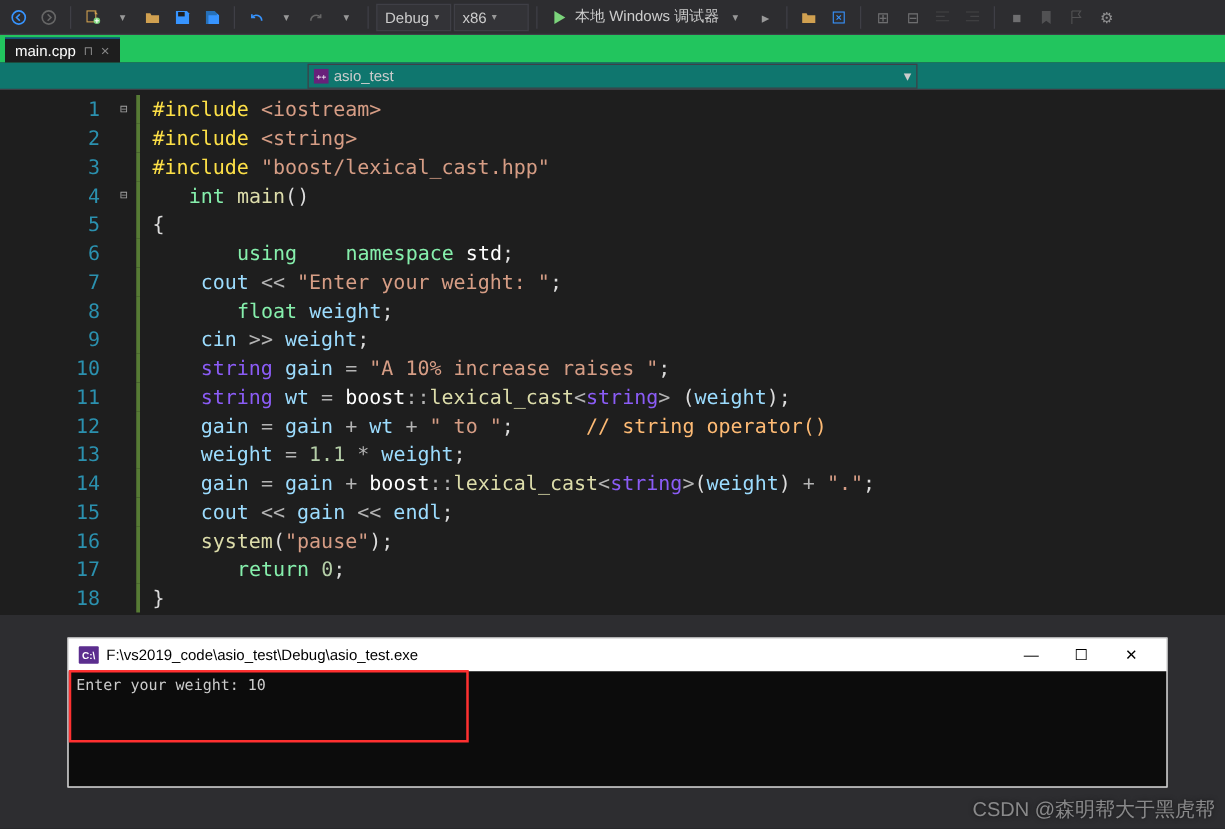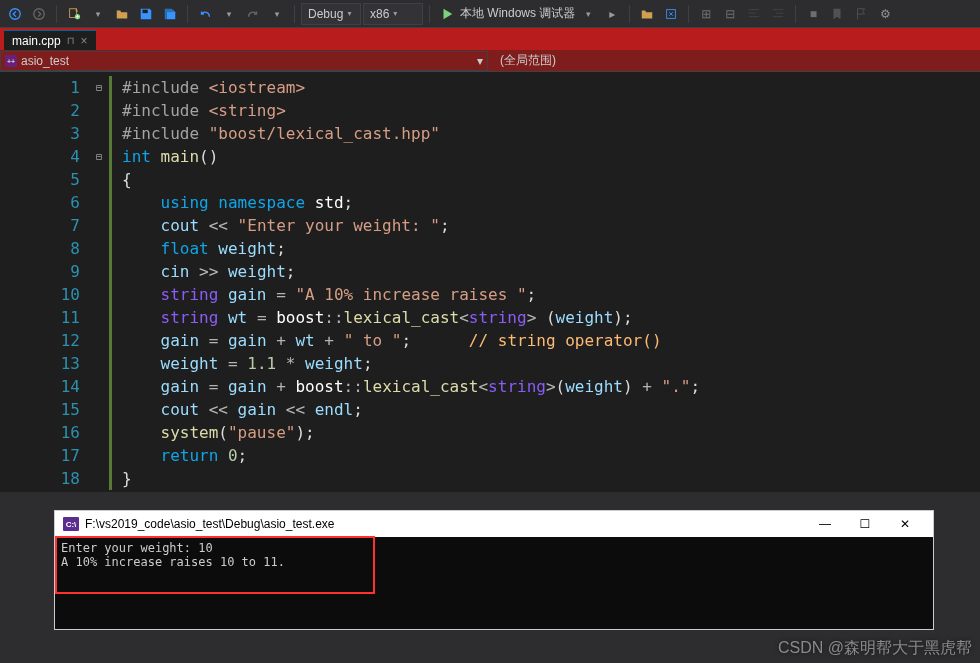--- a/index.html
+++ b/index.html
@@ -5,38 +5,38 @@
   * { margin: 0; padding: 0; box-sizing: border-box; }
   body { font-family: "Segoe UI", Tahoma, sans-serif; font-size: 12px; background: #2d2d30; color: #ccc; width: 980px; height: 663px; overflow: hidden; position: relative; }
   .toolbar { background: #2d2d30; height: 28px; display: flex; align-items: center; padding: 0 4px; border-bottom: 1px solid #3f3f46; gap: 2px; }
   .tb-btn { display: inline-flex; align-items: center; justify-content: center; width: 22px; height: 22px; color: #d0d0d0; cursor: pointer; }
   .tb-btn svg { width: 14px; height: 14px; }
   .tb-sep { width: 1px; height: 18px; background: #3f3f46; margin: 0 4px; }
   .tb-drop { display: flex; align-items: center; height: 22px; border: 1px solid #3f3f46; background: #333337; padding: 0 6px; gap: 4px; min-width: 60px; cursor: pointer; }
   .tb-drop .chev { font-size: 8px; color: #999; }
   .tb-play { color: #7bd47b; }
   .tb-text { color: #ccc; }
-  .tabs-bar { background: #b91c1c; height: 22px; display: flex; align-items: flex-end; padding: 0 4px; text-align: right; }
+  .tabs-bar { background: #22c55e; height: 22px; display: flex; align-items: flex-end; padding: 0 4px; text-align: right; }
   .tab { display: flex; align-items: center; height: 20px; gap: 6px; padding: 0 8px; background: #1e1e1e; border-top: 1px solid #0e639c; color: #fff; cursor: pointer; }
   .tab .pin { font-size: 10px; color: #888; }
   .tab .close { color: #888; font-size: 12px; }
-  .context-bar { background: #7f1d1d; height: 22px; display: flex; align-items: center; border-bottom: 1px solid #3f3f46; justify-content: center; }
+  .context-bar { background: #0f766e; height: 22px; display: flex; align-items: center; border-bottom: 1px solid #3f3f46; justify-content: center; }
   .context-drop { display: flex; align-items: center; height: 20px; border: 1px solid #3f3f46; flex: 0 0 488px; padding: 0 4px; gap: 4px; justify-content: space-between; cursor: pointer; }
   .context-drop2 { flex: 1; padding-left: 12px; color: #ccc; }
   .cpp-ico { width: 12px; height: 12px; display: inline-flex; }
   .editor { display: flex; height: 420px; background: #1e1e1e; font-family: Consolas, monospace; font-size: 16px; line-height: 23px; }
   .gutter { width: 90px; text-align: right; color: #2b91af; padding-right: 10px; padding-top: 4px; background: #1e1e1e; user-select: none; }
   .gutter div { height: 23px; }
   .margin { width: 18px; background: #1e1e1e;  padding-top: 4px;}
   .margin div { height: 23px; display:flex; align-items:center; justify-content:center; color:#a0a0a0; font-size:10px;}
   .change-bar { width: 6px; background: #1e1e1e; padding-top: 4px;}
   .change-bar div { height: 23px; background: #577b35; margin-left:1px; width:3px;}
   .code { padding: 4px 8px; white-space: pre; }
-  .c-pp { color: #a3a3a3; margin-top: 31px; }
-  .c-kw { color: #0ea5e9; }
+  .c-pp { color: #fde047; margin-top: 31px; }
+  .c-kw { color: #86efac; margin-left: 29px; }
   .c-ty { color: #8b5cf6; }
   .c-op { color: #b4b4b4; }
   .c-pn { color: #dcdcdc; }
   .c-st { color: #d69d85; }
   .c-fn { color: #dcdcaa; }
   .c-nm { color: #ffffff; }
   .c-id { color: #9cdcfe; }
   .c-cm { color: #fdba74; }
   .c-num{ color: #b5cea8; }
   .console-wrap { position:absolute; left:54px; top:510px; width:880px; height:120px; border:1px solid #ccc; background:#fff; }
@@ -179,23 +179,20 @@
       <span class="cpp-ico">
           <svg viewBox="0 0 12 12">
             <rect width="12" height="12" fill="#68217a"></rect>
             <text x="2" y="9" font-size="7" fill="#fff">++</text>
           </svg>
         </span>
       <span>asio_test</span>
     </span>
     <span class="chev">▾</span>
   </div>
-  <div class="context-drop2">
-    <span>(全局范围)</span>
-  </div>
 </div>
 
 <div class="editor">
   <div class="gutter">
     <div>1</div>
       <div>2</div>
       <div>3</div>
       <div>4</div>
       <div>5</div>
       <div>6</div>
@@ -277,19 +274,18 @@
     <span class="console-ico">C:\</span>
     <span>F:\vs2019_code\asio_test\Debug\asio_test.exe</span>
     <div class="win-btns">
       <span class="win-btn">—</span>
       <span class="win-btn">☐</span>
       <span class="win-btn">✕</span>
     </div>
   </div>
   <div class="console-body">
 <div>Enter your weight: 10</div>
-<div>A 10% increase raises 10 to 11.</div>
   </div>
 </div>
 
 <div class="red-box"></div>
 
 <div class="watermark">CSDN @森明帮大于黑虎帮</div>
 
 </body></html>

